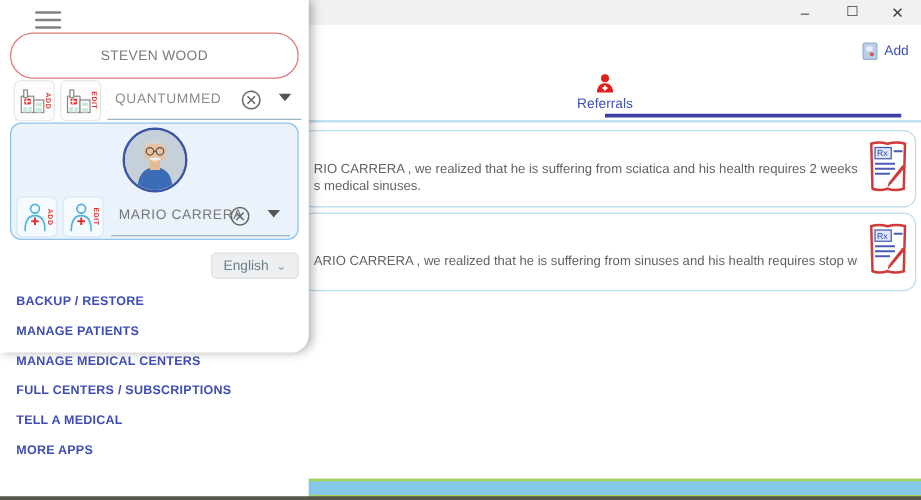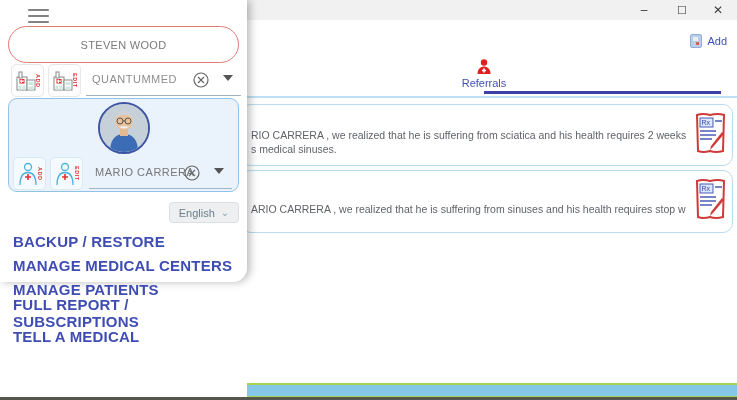--- a/index.html
+++ b/index.html
@@ -64,21 +64,21 @@
   .pt-row .icon-btn.b1 { left:4px; top:0; background:#f4fafe; border-color:#d8e8f4; }
   .pt-row .icon-btn.b2 { left:41px; top:0; background:#f4fafe; border-color:#d8e8f4; }
   .pt-row .field-row { left:80px; top:2px; }
   .pt-row .field-text { color:#777; }
 
   .lang-select { position:absolute; right:8px; top:202px; width:70px; height:21px; background:#edeff1; border:1px solid #dcdfe2; border-radius:4px; display:flex; align-items:center; justify-content:center; gap:6px; cursor:pointer;margin-left:20px; }
   .lang-label { font-size:11px; color:#6b7f8c; }
   .lang-caret { font-size:10px; color:#8fa2ad; }
 
   .menu { position:absolute; left:13px; top:230px; right:6px; }
-  .menu-item { height:23.7px; display:flex; align-items:center; font-size:15px; font-weight:bold; color:#3f4db3; letter-spacing:.2px; cursor:pointer; }
+  .menu-item { height:23.7px; display:flex; align-items:center; font-size:10px; font-weight:bold; color:#3f4db3; letter-spacing:.2px; cursor:pointer; }
 </style>
 </head>
 <body>
 
 <div class="screen">
 
   <div class="titlebar">
     <div class="winbtn btn-min">–</div>
     <div class="winbtn btn-max">☐</div>
     <div class="winbtn btn-close">✕</div>
@@ -224,19 +224,20 @@
       </div>
     </div>
 
     <div class="lang-select">
       <span class="lang-label">English</span>
       <span class="lang-caret">⌄</span>
     </div>
 
     <div class="menu">
       <div class="menu-item">BACKUP / RESTORE</div>
+      <div class="menu-item">MANAGE PATIENTS</div>
       <div class="menu-item">MANAGE MEDICAL CENTERS</div>
-      <div class="menu-item">MANAGE PATIENTS</div>
-      <div class="menu-item">FULL REPORT / SUBSCRIPTIONS</div>
+      <div class="menu-item">FULL CENTERS / SUBSCRIPTIONS</div>
       <div class="menu-item">TELL A MEDICAL</div>
+      <div class="menu-item">MORE APPS</div>
     </div>
   </div>
 </div>
 
 </body></html>

